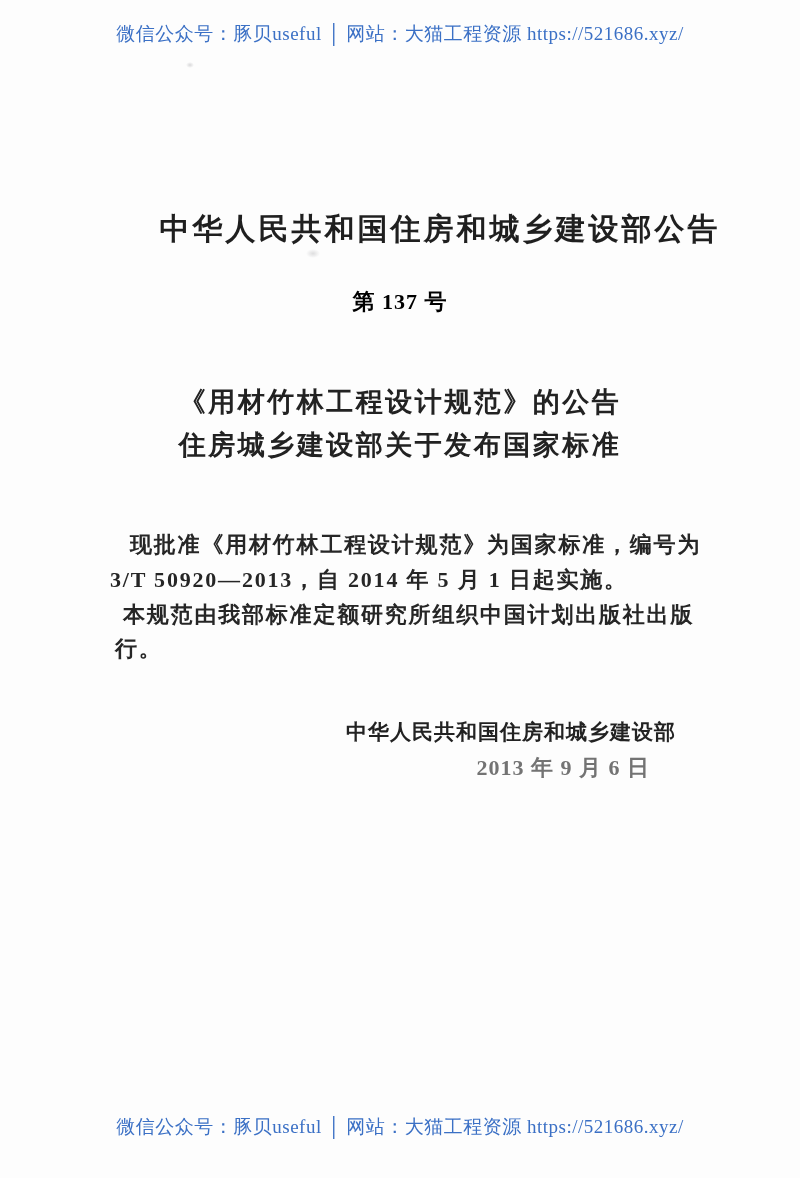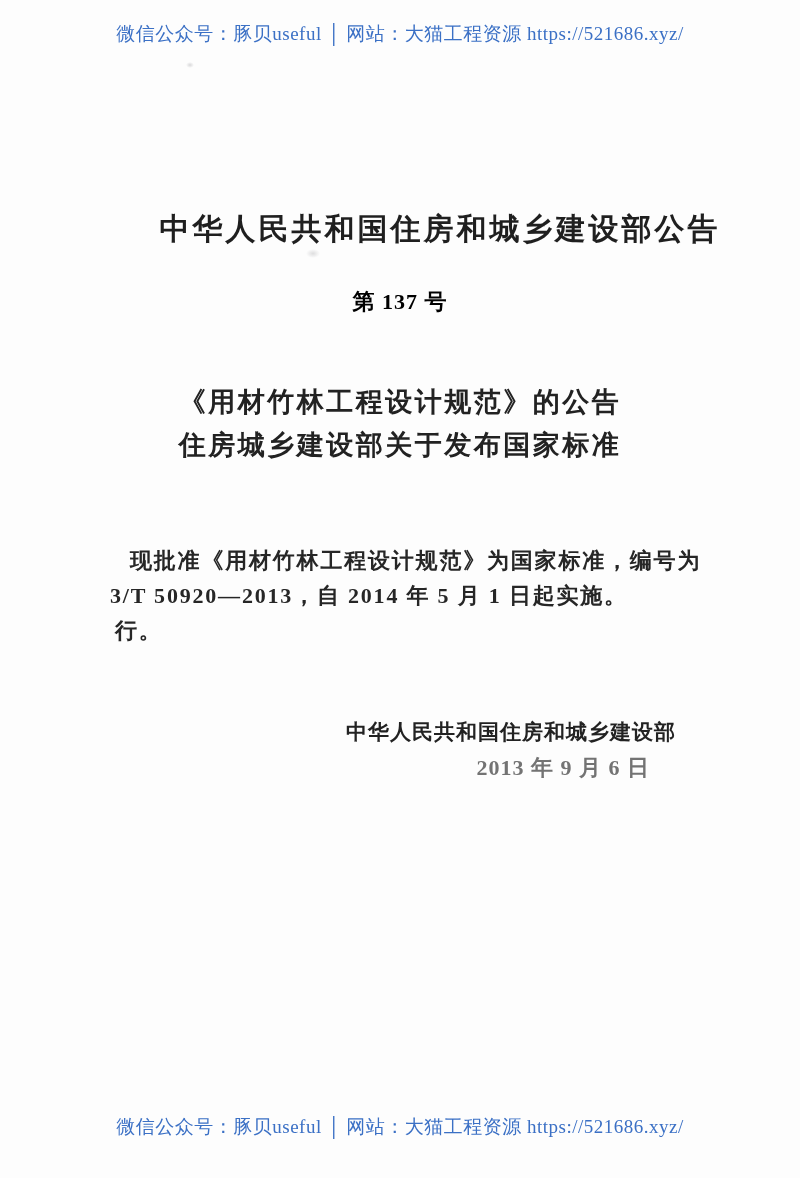--- a/index.html
+++ b/index.html
@@ -48,21 +48,21 @@
     text-align:center;
     font-family:"Liberation Sans","DejaVu Sans",sans-serif;
     font-weight:bold;
     font-size:27px;
     letter-spacing:2.5px;
     line-height:43px;
     color:#222;
     white-space:nowrap;
   }
   .body-text{
-    position:absolute;top:544px;left:110px;right:96px;
+    position:absolute;top:528px;left:110px;right:96px;
     font-weight:bold;
     font-size:22px;
     letter-spacing:1.8px;
     line-height:34.8px;
     color:#262626;
   }
   .bl{white-space:nowrap;}
   .bl1{text-indent:20px;}
   .bl2{text-indent:0;}
   .bl3{text-indent:13px;}
@@ -107,20 +107,21 @@
   <div class="issue-no">第 137 号</div>
 
   <div class="subtitle">
     <div>《用材竹林工程设计规范》的公告</div>
     <div>住房城乡建设部关于发布国家标准</div>
   </div>
 
   <div class="body-text">
     <div class="bl bl1">现批准《用材竹林工程设计规范》为国家标准，编号为</div>
     <div class="bl bl2">3/T 50920—2013，自 2014 年 5 月 1 日起实施。</div>
+    <div class="bl bl3">本规范由我部标准定额研究所组织中国计划出版社出版</div>
     <div class="bl bl4">行。</div>
   </div>
 
   <div class="signature">中华人民共和国住房和城乡建设部</div>
 
   <div class="sig-date">2013 年 9 月 6 日</div>
 
   <div class="watermark bottom">微信公众号：豚贝useful │ 网站：大猫工程资源 https://521686.xyz/</div>
 
   <div class="speck s1"></div>

